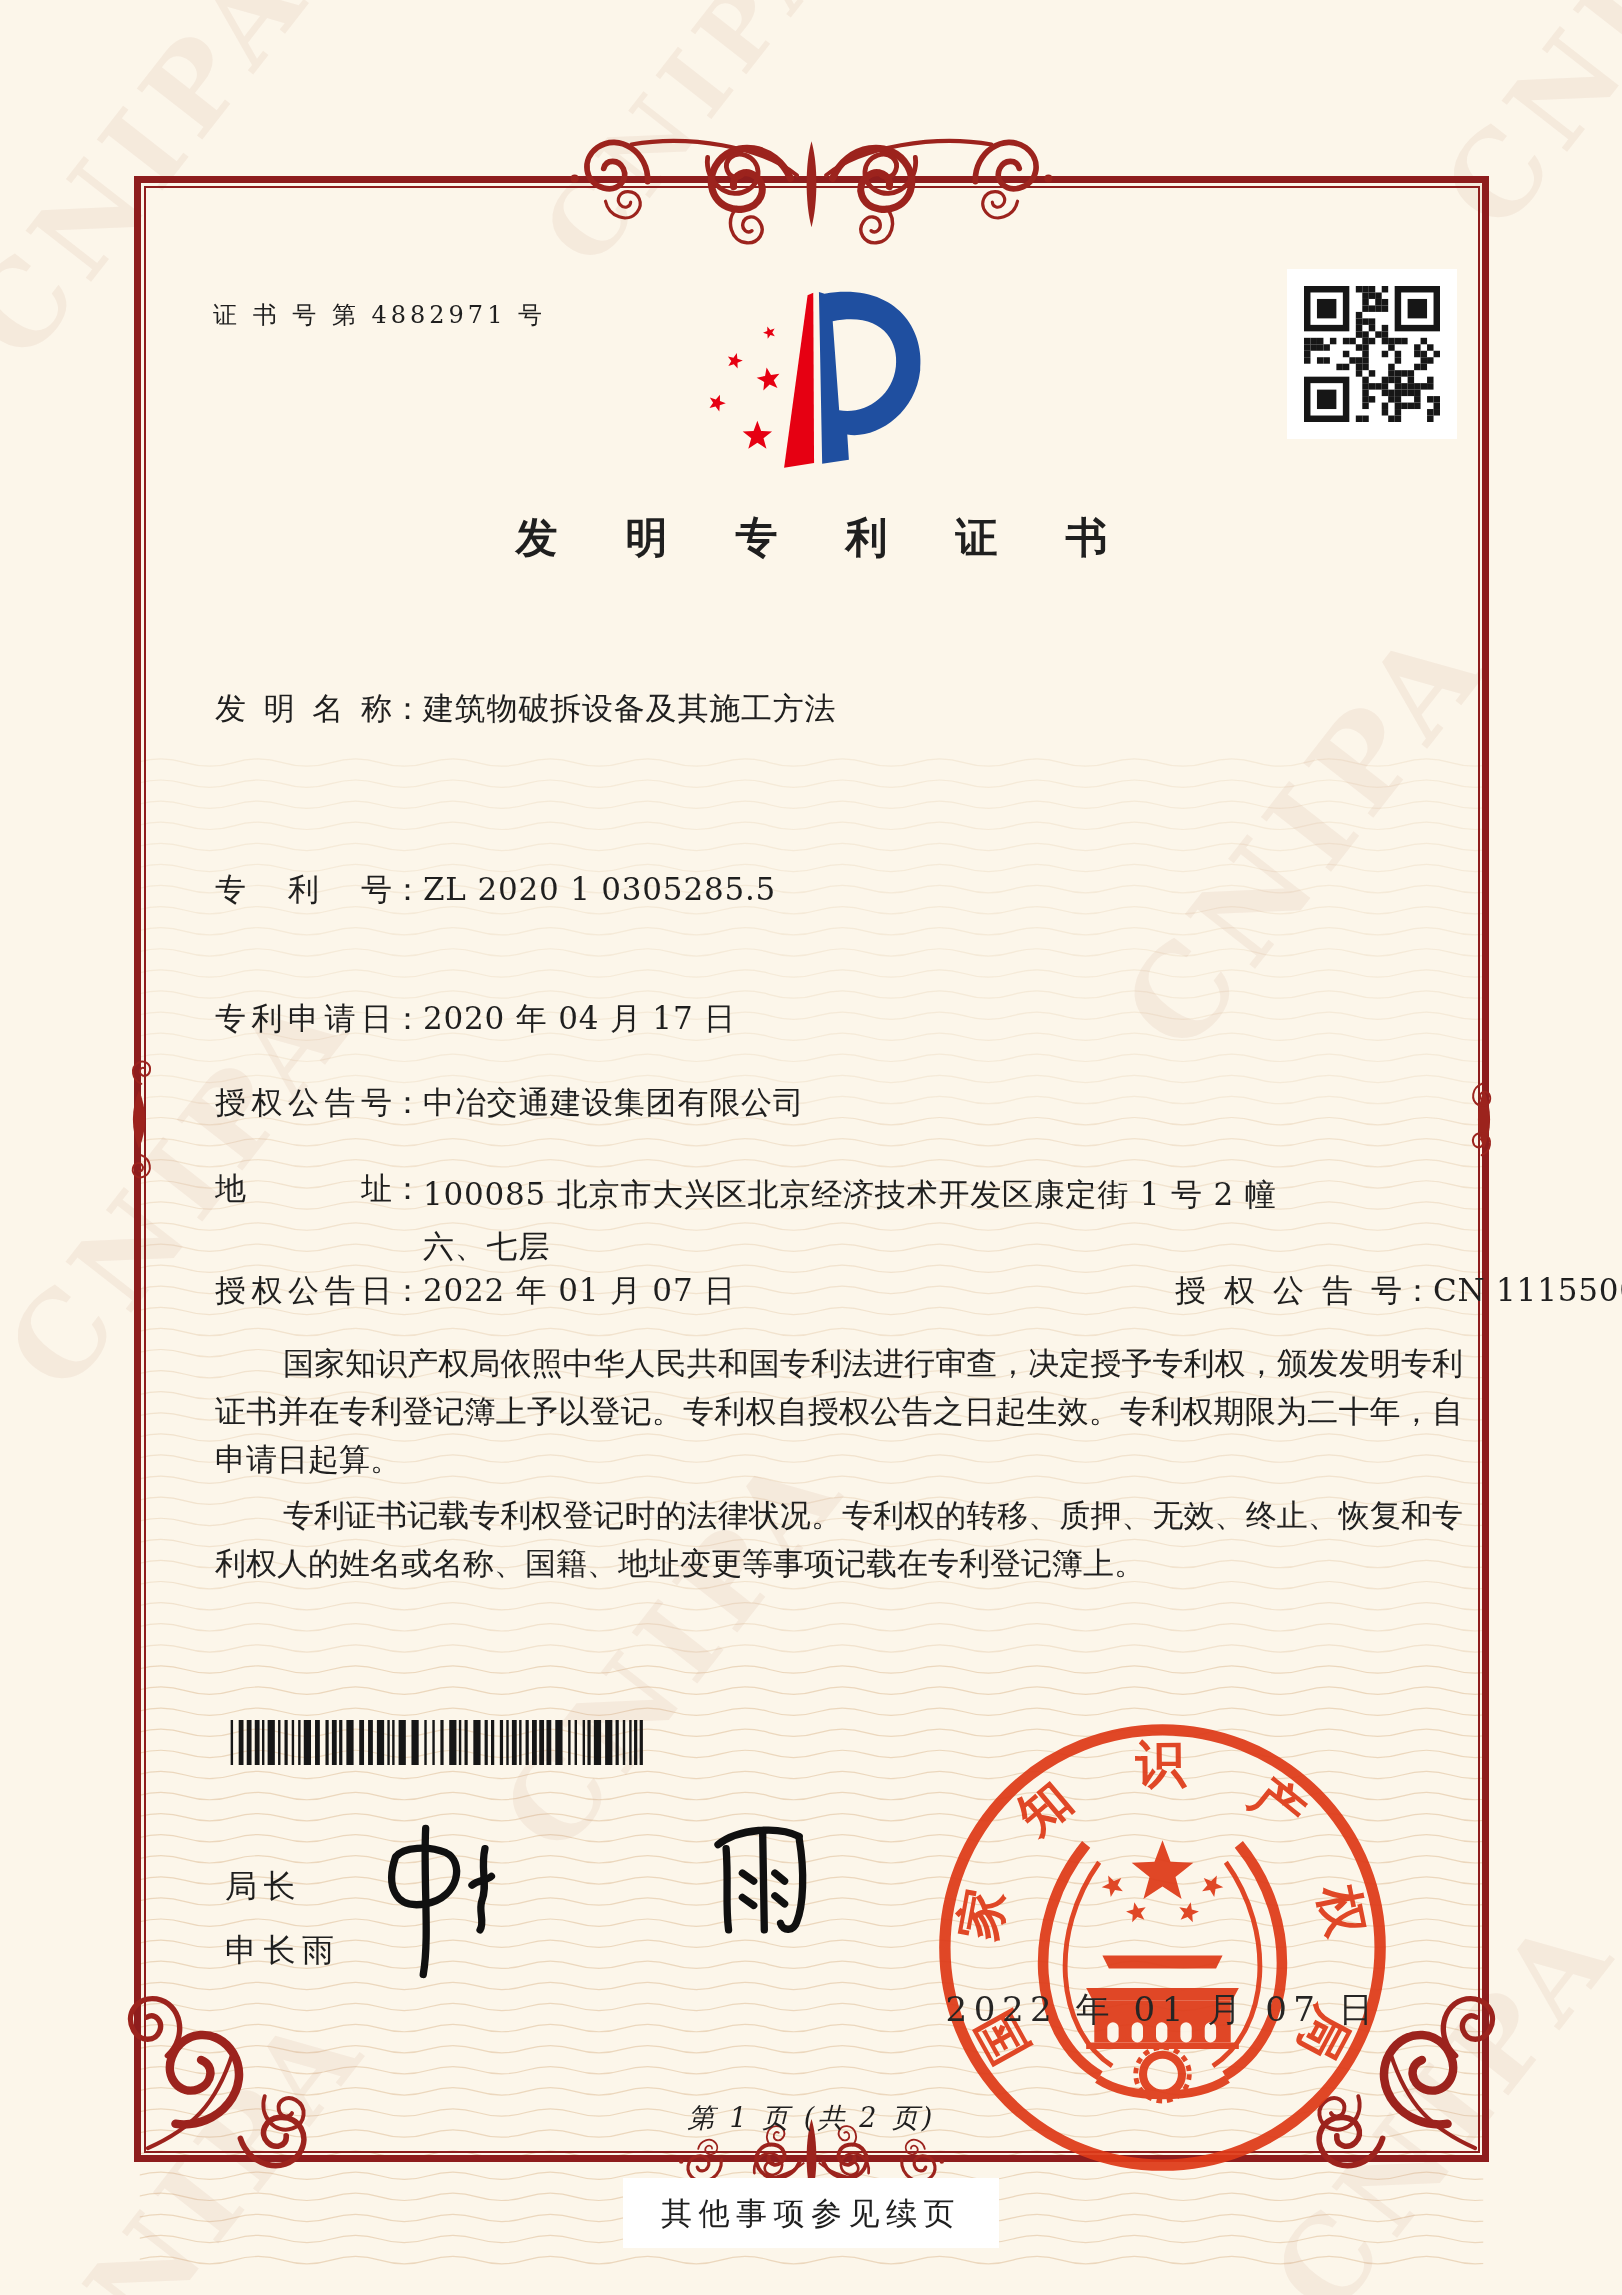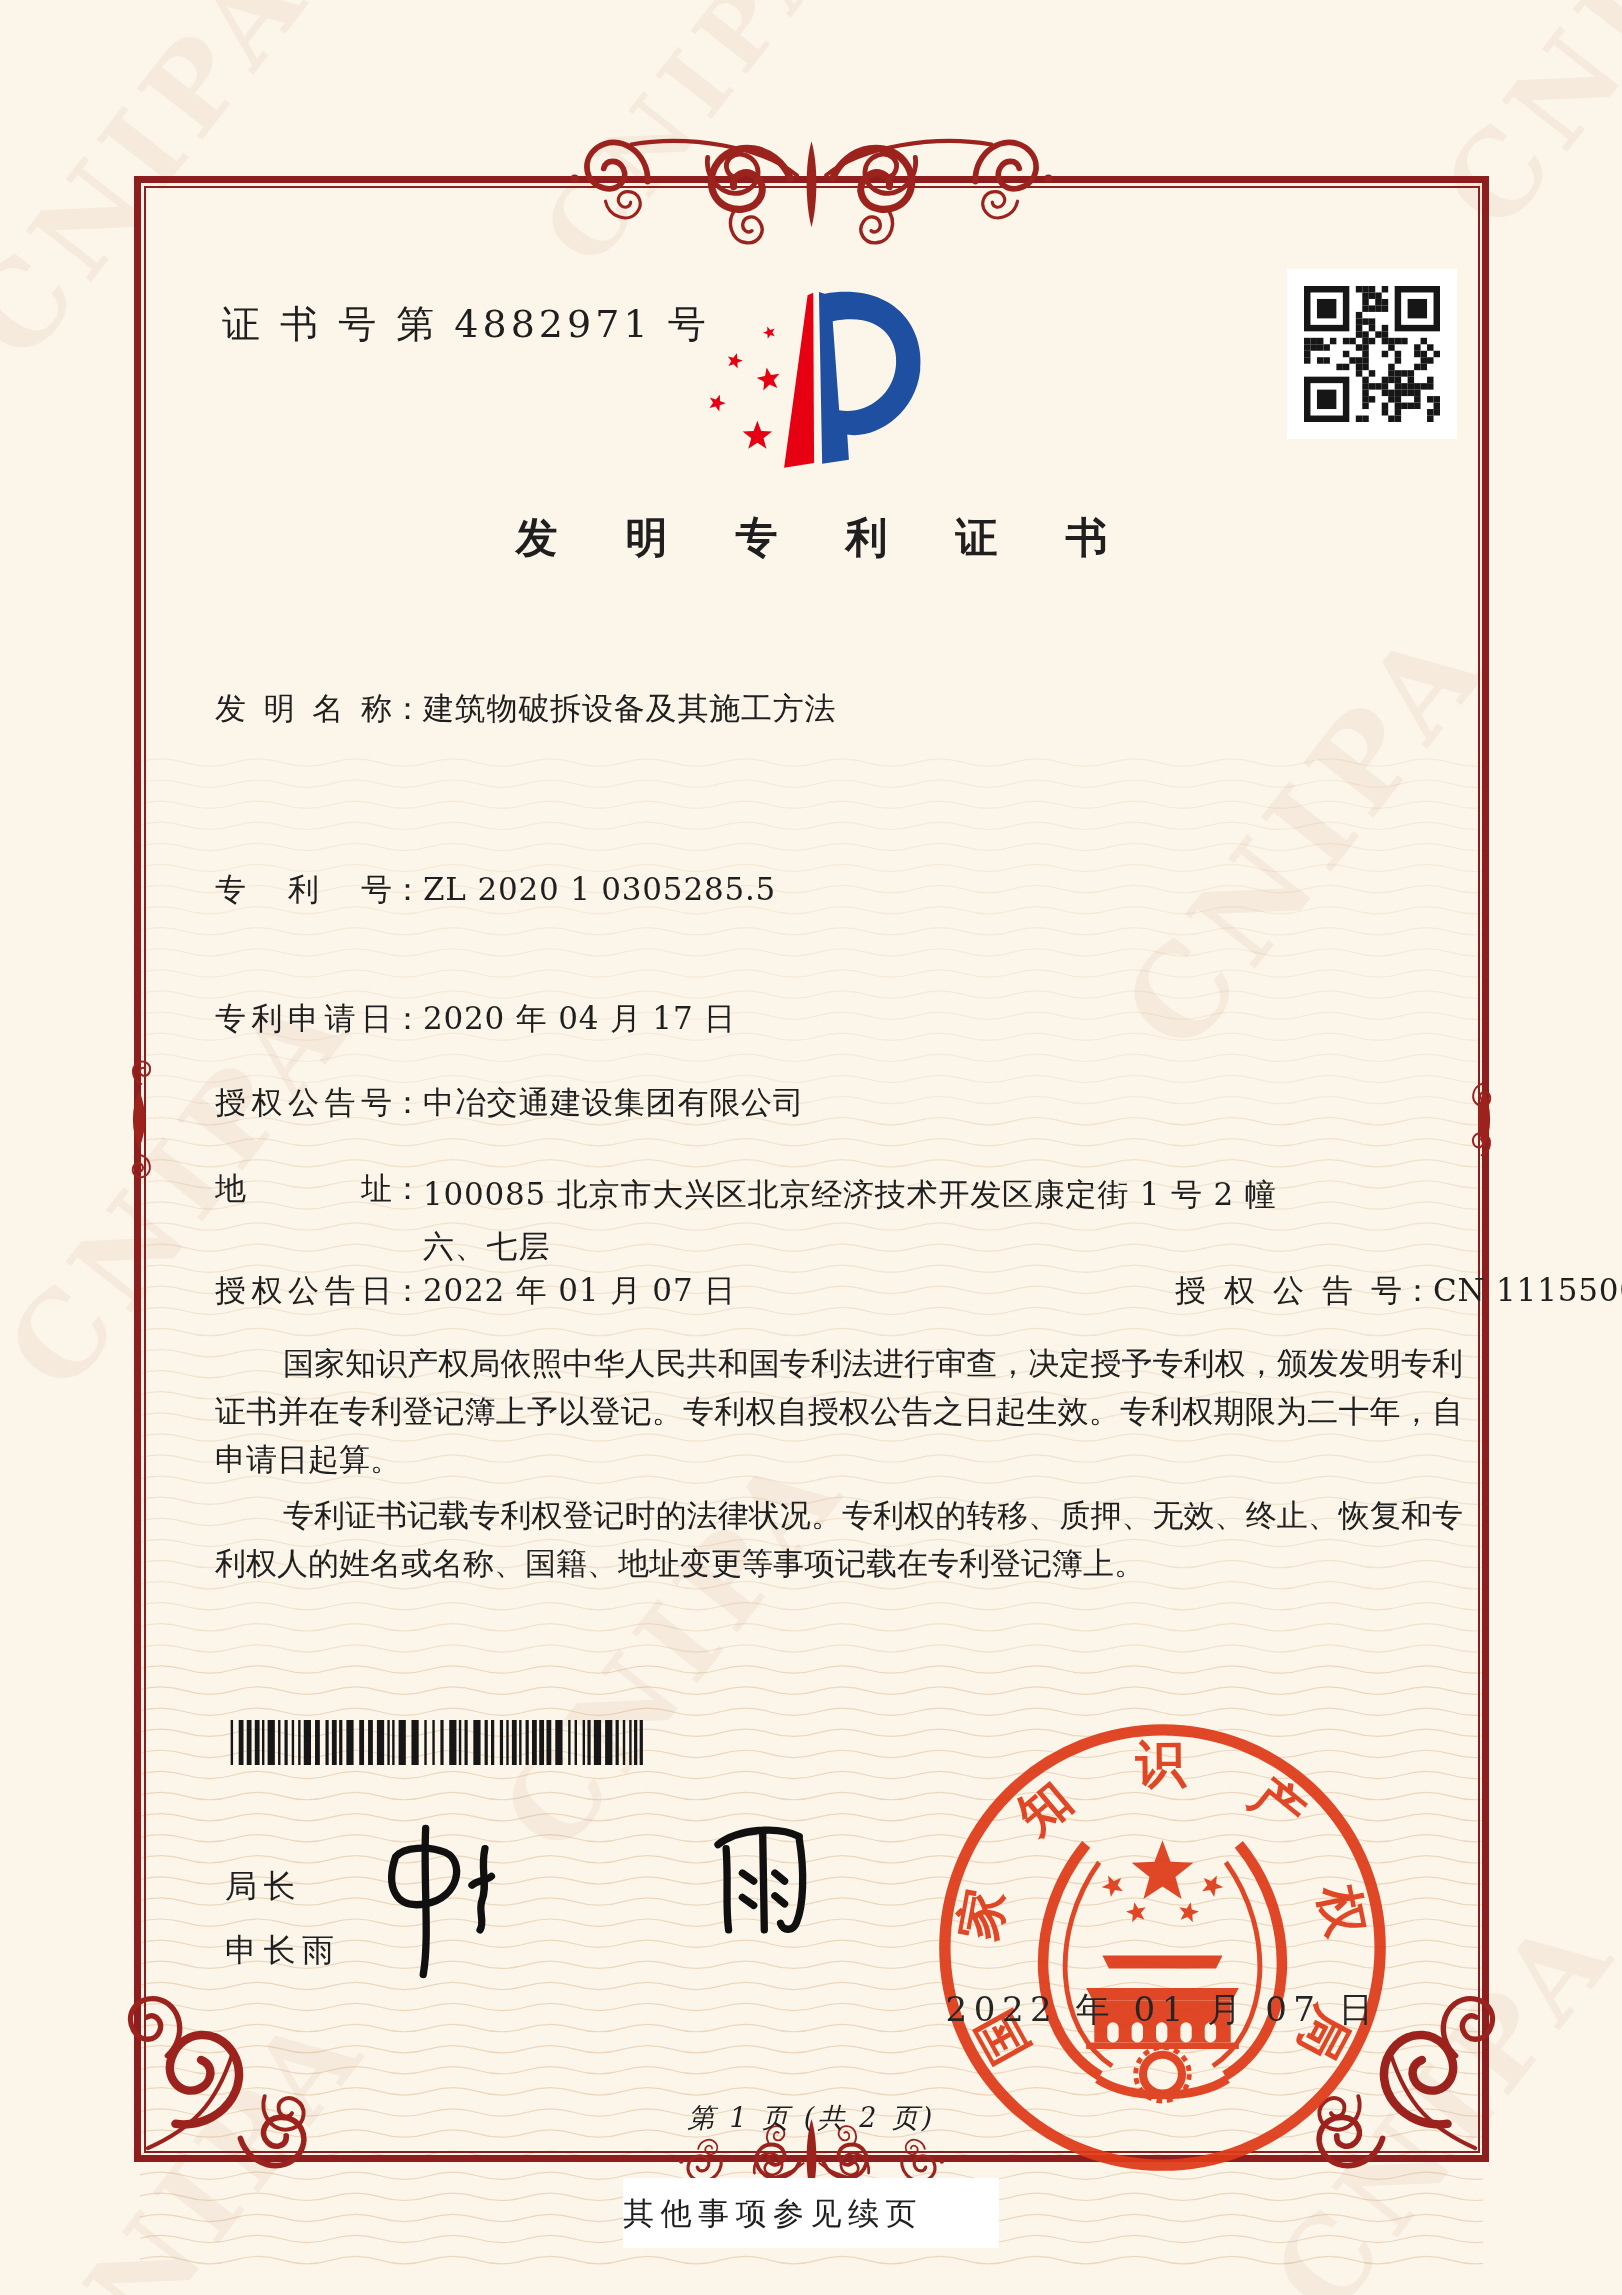--- a/index.html
+++ b/index.html
@@ -10,21 +10,21 @@
   
   .wm{position:absolute;font-weight:bold;font-size:114px;letter-spacing:11.4px;
       color:rgba(198,152,128,0.13);transform:rotate(-52deg);white-space:nowrap;z-index:0;}
   
   .frame-outer{position:absolute;left:134px;top:176px;width:1355px;height:1986px;
       border:7.3px solid #8e1d1d;box-sizing:border-box;z-index:1;}
   .frame-inner{position:absolute;left:144px;top:186px;width:1336px;height:1967px;
       border:2.4px solid #8e1d1d;box-sizing:border-box;z-index:1;}
   .orn{position:absolute;left:0;top:0;z-index:2;pointer-events:none;}
   
-  .cert-no{position:absolute;left:222px;top:299px;font-size:38px;letter-spacing:4px;z-index:3;}
+  .cert-no{position:absolute;left:213px;top:299px;font-size:24px;letter-spacing:4px;z-index:3;}
   .title{position:absolute;left:0;width:1623px;top:510px;text-align:center;font-size:42px;
       font-weight:bold;letter-spacing:68px;text-indent:68px;white-space:nowrap;z-index:3;}
   .logo{position:absolute;left:695px;top:253px;z-index:3;}
   .qrbox{position:absolute;left:1287px;top:269px;width:170px;height:170px;background:#ffffff;z-index:3;}
   .qrbox svg{margin:17px;}
   .field{position:absolute;left:215px;font-size:31px;white-space:nowrap;z-index:3;}
   .flabel{display:inline-block;width:177px;text-align:justify;text-align-last:justify;vertical-align:top;}
   .fvalue{letter-spacing:0.8px;}
   .addr-val{display:inline-block;vertical-align:top;line-height:52px;letter-spacing:0.8px;}
   .grant-right{position:absolute;left:960px;top:0;}
@@ -34,21 +34,21 @@
   .paras p{margin:0;text-indent:68px;}
   .paras p + p{margin-top:8px;}
   .barcode{position:absolute;left:227px;top:1720px;z-index:3;}
   .signoff{position:absolute;left:225px;top:1865px;font-size:32px;letter-spacing:6.5px;z-index:3;}
   .signoff .nm{margin-top:20px;}
   .signature{position:absolute;left:381px;top:1808px;z-index:4;}
   .seal{position:absolute;left:927px;top:1712px;z-index:5;opacity:0.93;}
   .page-footer{position:absolute;left:0;width:1623px;top:2100px;text-align:center;
       font-size:27px;letter-spacing:3.2px;z-index:3;font-style:italic;}
   .note-box{position:absolute;left:623px;top:2178px;width:376px;height:70px;background:#ffffff;
-      z-index:6;line-height:70px;font-size:31px;letter-spacing:6.5px;}
+      z-index:6;text-align:center;line-height:70px;font-size:31px;letter-spacing:6.5px;}
 </style>
 </head>
 <body>
 
 <div class="page">
 
   <svg class="layer" width="1623" height="2295" viewBox="0 0 2000 2829">
     <clipPath id="wclip">
         <rect x="172" y="232" width="1656" height="2560"></rect>
       </clipPath>

